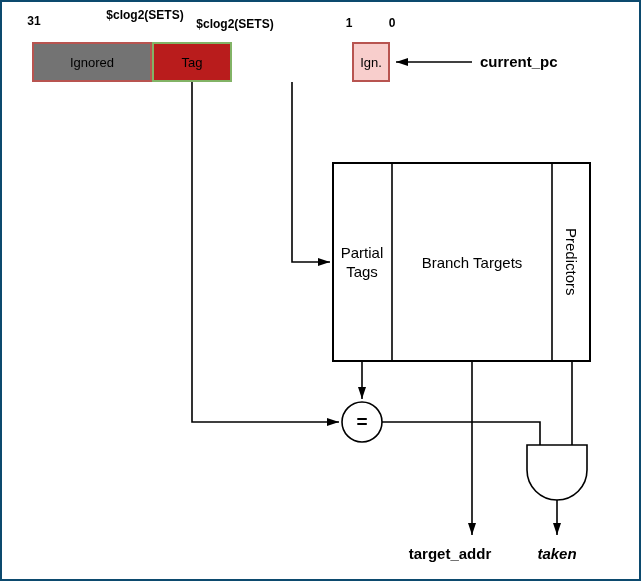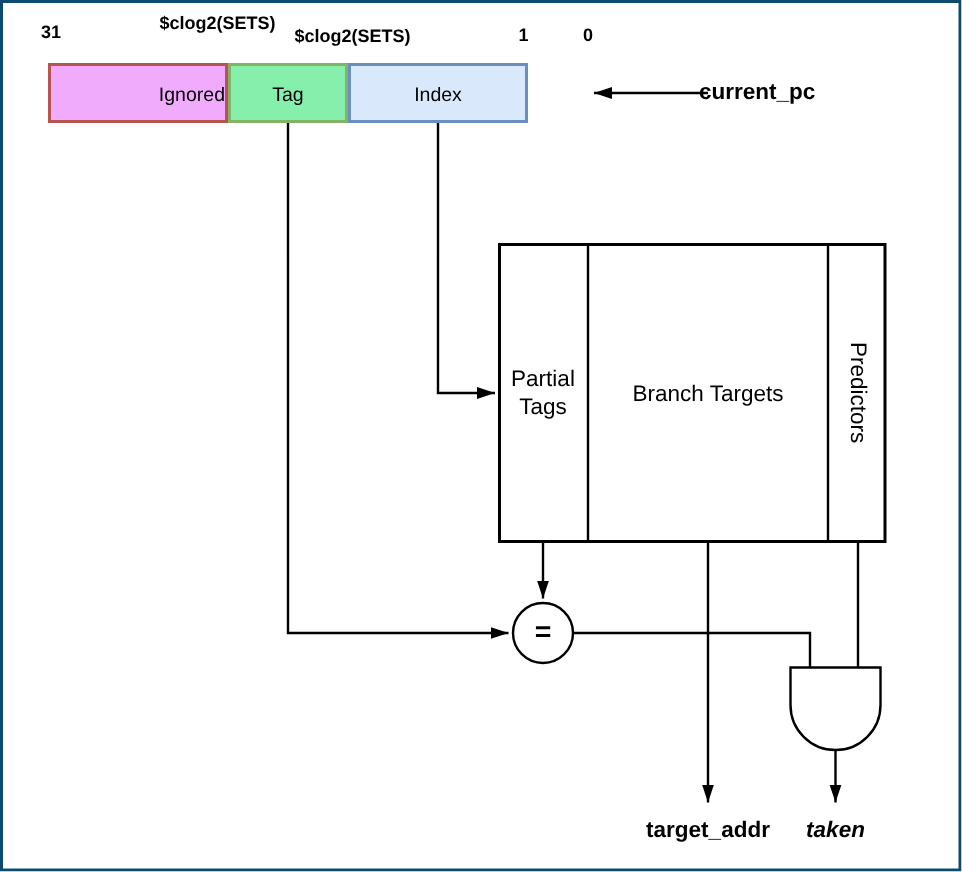--- a/index.html
+++ b/index.html
@@ -79,35 +79,35 @@
   </svg>
 
   <div class="abs bitlbl" style="left:20px;top:12px;width:24px;">31</div>
   <div class="abs bitlbl" style="left:88px;top:6px;width:110px;">
     <div>$clog2(SETS)</div>
   </div>
   <div class="abs bitlbl" style="left:178px;top:15px;width:110px;">$clog2(SETS)</div>
   <div class="abs bitlbl" style="left:335px;top:14px;width:24px;">1</div>
   <div class="abs bitlbl" style="left:378px;top:14px;width:24px;">0</div>
 
-  <div class="abs pcfield" style="left: 30px; top: 40px; width: 120px; height: 40px; background: #f0abfc; border-color: rgb(184, 84, 80); justify-content: flex-end;">
+  <div class="abs pcfield" style="left: 30px; top: 40px; width: 120px; height: 40px; background: #737373; border-color: rgb(184, 84, 80);">
     <span>Ignored</span>
   </div>
-  <div class="abs pcfield" style="left: 150px; top: 40px; width: 80px; height: 40px; background: #86efac; border-color: rgb(130, 179, 102);">
+  <div class="abs pcfield" style="left: 150px; top: 40px; width: 80px; height: 40px; background: #b91c1c; border-color: rgb(130, 179, 102);">
     <span>Tag</span>
   </div>
-  <div class="abs pcfield" style="left: 230px; top: 40px; width: 120px; height: 40px; background: rgb(218, 232, 252); border-color: rgb(108, 142, 191);">
-    <span>Index</span>
+  <div class="abs pcfield" style="left: 350px; top: 40px; width: 38px; height: 40px; background: rgb(248, 206, 204); border-color: rgb(184, 84, 80);">
+    <span>Ign.</span>
   </div>
 
-  <div class="abs sig" style="left:464px;top:51px;">current_pc</div>
+  <div class="abs sig" style="left:478px;top:51px;">current_pc</div>
 
   <div class="abs btbbox" style="left:330px;top:160px;width:259px;height:200px;"></div>
   <div class="abs boxlbl" style="left:330px;top:160px;width:60px;height:200px;">Partial Tags</div>
   <div class="abs boxlbl" style="left:390px;top:160px;width:160px;height:200px;">Branch Targets</div>
   <div class="abs boxlbl vertical" style="left:550px;top:160px;width:39px;height:200px;">Predictors</div>
 
   <div class="abs eq" style="left:340px;top:400px;width:40px;height:40px;">=</div>
 
-  <div class="abs sig ctr" style="left:410px;top:543px;width:120px;">target_addr</div>
+  <div class="abs sig ctr" style="left:388px;top:543px;width:120px;">target_addr</div>
   <div class="abs sig ctr" style="left:515px;top:543px;width:80px;font-style:italic;">taken</div>
 
 </div>
 
 </body></html>

